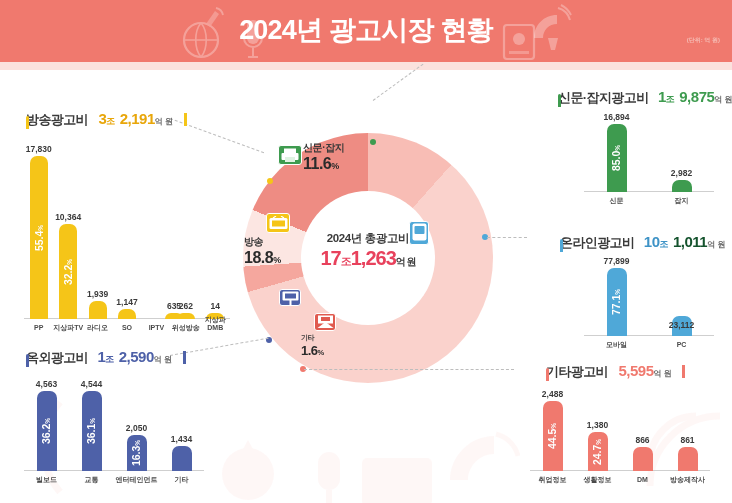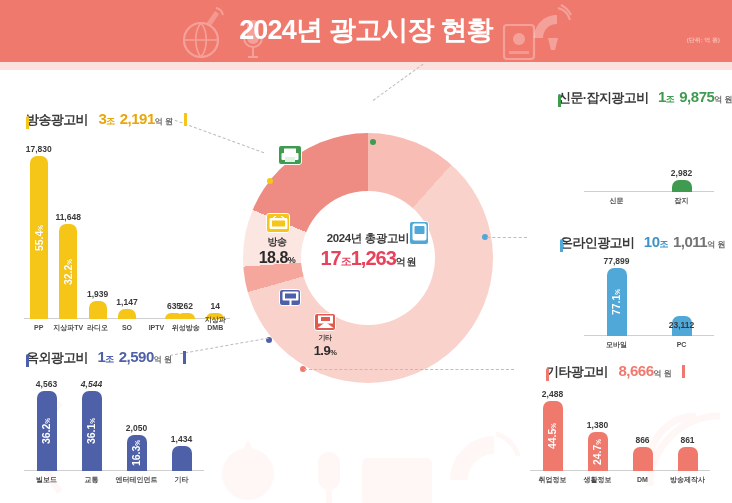--- a/index.html
+++ b/index.html
@@ -81,21 +81,21 @@
   #donut-hole {
     position:absolute; left:58px; top:58px; width:134px; height:134px;
     border-radius:50%; background:#ffffff;
   }
   #center-txt { position:absolute; left:0; top:98px; width:250px; text-align:center; }
   #center-txt .l1 { font-size:11.5px; font-weight:bold; color:#3A3A3A; letter-spacing:-0.4px; }
   #center-txt .l2 { margin-top:1px; font-size:20px; font-weight:bold; color:#E8415C; letter-spacing:-1px; }
   #center-txt .l2 .s { font-size:11px; }
   #center-txt .l2 .w { font-size:10px; color:#3A3A3A; }
 
-  .seg-lab { position:absolute; text-align:center; }
+  .seg-lab { position:absolute; text-align:left; }
   .seg-lab .nm { font-size:10px; font-weight:bold; color:#3A3A3A; letter-spacing:-0.4px; }
   .seg-lab .pc { font-size:16px; font-weight:bold; color:#2b2b2b; letter-spacing:-0.5px; }
   .seg-lab .pc .u { font-size:9px; }
   .seg-lab.small .nm { font-size:7px; }
   .seg-lab.small .pc { font-size:13px; }
   .seg-lab.small .pc .u { font-size:7.5px; }
 
   
   .chip {
     position:absolute; width:24px; height:20px; border-radius:3px;
@@ -168,20 +168,24 @@
     <div class="l2"><span>17</span><span class="s">조</span><span>1,263</span><span class="w">억 원</span></div>
   </div>
 
   <div class="chip" style="left:35px;top:12px;background:#3E9B4F;">
     <svg width="18" height="15" viewBox="0 0 18 15">
         <rect x="3" y="0.5" width="12" height="5" fill="#fff"></rect>
         <rect x="0.5" y="5" width="17" height="7" rx="1" fill="#fff"></rect>
         <rect x="4" y="9" width="10" height="5" fill="#DFF3E2"></rect>
       </svg>
   </div>
+  <div class="seg-lab" style="left:60px;top:8px;width:100px;text-align:left;">
+    <div class="nm">신문·잡지</div>
+    <div class="pc"><span>11.6</span><span class="u">%</span></div>
+  </div>
 
   <div class="chip" style="left:23px;top:80px;background:#F5C518;">
     <svg width="19" height="15" viewBox="0 0 19 15">
         <rect x="0.5" y="2" width="18" height="11" rx="1.5" fill="#fff"></rect>
         <rect x="3" y="4.5" width="13" height="6" fill="#F5C518"></rect>
         <path d="M4 2L7 0M15 2L12 0" stroke="#fff" stroke-width="1.2"></path>
       </svg>
   </div>
   <div class="seg-lab" style="left:1px;top:102px;width:66px;">
     <div class="nm">방송</div>
@@ -198,21 +202,21 @@
 
   <div class="chip" style="left:71px;top:180px;background:#E05A4F;width:22px;height:18px;">
     <svg width="17" height="14" viewBox="0 0 17 14">
         <rect x="1" y="0.5" width="15" height="8" fill="#fff"></rect>
         <path d="M0.5 13l8-6 8 6z" fill="#fff"></path>
         <rect x="4" y="2" width="9" height="4" fill="#E05A4F"></rect>
       </svg>
   </div>
   <div class="seg-lab small" style="left:58px;top:200px;width:48px;">
     <div class="nm">기타</div>
-    <div class="pc"><span>1.9</span><span class="u">%</span></div>
+    <div class="pc"><span>1.6</span><span class="u">%</span></div>
   </div>
 
   <div class="chip" style="left:166px;top:88px;background:#4FA8D8;width:20px;height:24px;">
     <svg width="15" height="20" viewBox="0 0 15 20">
         <rect x="0.5" y="0.5" width="14" height="17" rx="2" fill="#fff"></rect>
         <rect x="2.5" y="3" width="10" height="8" rx="1" fill="#4FA8D8"></rect>
         <path d="M4 11l0 4 4-4z" fill="#fff"></path>
       </svg>
   </div>
 </div>
@@ -241,21 +245,21 @@
       <div class="bar" style="width: 18px; height: 163px; background: rgb(245, 197, 24);">
         <span class="pct">55.4<span class="u">%</span></span>
       </div>
       <div class="val" style="bottom: 165px;">17,830</div>
     </div>
     <div class="xlab" style="left: 14.7143px; bottom: 3px; position: absolute; margin-left: -32px;">PP</div>
     <div class="bar-wrap" style="left: 35.1429px; width: 18px; height: 124.747px;">
       <div class="bar" style="width: 18px; height: 94.7466px; background: rgb(245, 197, 24);">
         <span class="pct">32.2<span class="u">%</span></span>
       </div>
-      <div class="val" style="bottom: 96.7466px;">11,648</div>
+      <div class="val" style="bottom: 96.7466px;">10,364</div>
     </div>
     <div class="xlab" style="left: 44.1429px; bottom: 3px; position: absolute; margin-left: -32px;">지상파TV</div>
     <div class="bar-wrap" style="left: 64.5714px; width: 18px; height: 47.7261px;">
       <div class="bar" style="width: 18px; height: 17.7261px; background: rgb(245, 197, 24);"></div>
       <div class="val" style="bottom: 19.7261px;">1,939</div>
     </div>
     <div class="xlab" style="left: 73.5714px; bottom: 3px; position: absolute; margin-left: -32px;">라디오</div>
     <div class="bar-wrap" style="left: 94px; width: 18px; height: 40.4858px;">
       <div class="bar" style="width: 18px; height: 10.4858px; background: rgb(245, 197, 24);"></div>
       <div class="val" style="bottom: 12.4858px;">1,147</div>
@@ -279,32 +283,38 @@
   </div>
 
 <div class="sec-title" style="left:558px;top:88px;">
   <span class="bar" style="background:#3E9B4F;"></span><span class="name">신문·잡지광고비</span>
   <span class="big" style="color:#3E9B4F;margin-left:5px;">1</span><span class="sm" style="color:#3E9B4F;">조</span>
   <span class="big" style="color:#3E9B4F;">9,875</span><span class="unit">억 원</span>
   
 </div>
 <div class="chart" id="c-news" style="left:584px;top:108px;width:130px;height:100px;">
     <div class="axis" style="width: 130px;"></div>
+    <div class="bar-wrap" style="left: 22.5px; width: 20px; height: 98px;">
+      <div class="bar" style="width: 20px; height: 68px; background: rgb(62, 155, 79);">
+        <span class="pct">85.0<span class="u">%</span></span>
+      </div>
+      <div class="val" style="bottom: 70px;">16,894</div>
+    </div>
     <div class="xlab" style="left: 32.5px; bottom: 3px; position: absolute; margin-left: -32px;">신문</div>
     <div class="bar-wrap" style="left: 87.5px; width: 20px; height: 42.0028px;">
       <div class="bar" style="width: 20px; height: 12.0028px; background: rgb(62, 155, 79);"></div>
       <div class="val" style="bottom: 14.0028px;">2,982</div>
     </div>
     <div class="xlab" style="left: 97.5px; bottom: 3px; position: absolute; margin-left: -32px;">잡지</div>
   </div>
 
 <div class="sec-title" style="left:560px;top:233px;">
   <span class="bar" style="background:#4FA8D8;"></span><span class="name">온라인광고비</span>
   <span class="big" style="color:#3E93C6;margin-left:5px;">10</span><span class="sm" style="color:#3E93C6;">조</span>
-  <span class="big" style="color:#737373;">1,011</span><span class="unit">억 원</span>
+  <span class="big" style="color:#14532d;">1,011</span><span class="unit">억 원</span>
   
 </div>
 <div class="chart" id="c-online" style="left:584px;top:252px;width:130px;height:100px;">
     <div class="axis" style="width: 130px;"></div>
     <div class="bar-wrap" style="left: 22.5px; width: 20px; height: 98px;">
       <div class="bar" style="width: 20px; height: 68px; background: rgb(79, 168, 216);">
         <span class="pct">77.1<span class="u">%</span></span>
       </div>
       <div class="val" style="bottom: 70px;">77,899</div>
     </div>
@@ -328,40 +338,40 @@
       <div class="bar" style="width: 20px; height: 80px; background: rgb(78, 97, 168);">
         <span class="pct">36.2<span class="u">%</span></span>
       </div>
       <div class="val" style="bottom: 82px;">4,563</div>
     </div>
     <div class="xlab" style="left: 22.5px; bottom: 3px; position: absolute; margin-left: -32px;">빌보드</div>
     <div class="bar-wrap" style="left: 57.5px; width: 20px; height: 109.667px;">
       <div class="bar" style="width: 20px; height: 79.6669px; background: rgb(78, 97, 168);">
         <span class="pct">36.1<span class="u">%</span></span>
       </div>
-      <div class="val" style="bottom: 81.6669px; font-style: italic;">4,544</div>
+      <div class="val" style="bottom: 81.6669px;">4,544</div>
     </div>
     <div class="xlab" style="left: 67.5px; bottom: 3px; position: absolute; margin-left: -32px;">교통</div>
     <div class="bar-wrap" style="left: 102.5px; width: 20px; height: 65.9413px;">
       <div class="bar" style="width: 20px; height: 35.9413px; background: rgb(78, 97, 168);">
         <span class="pct">16.3<span class="u">%</span></span>
       </div>
       <div class="val" style="bottom: 37.9413px;">2,050</div>
     </div>
     <div class="xlab" style="left: 112.5px; bottom: 3px; position: absolute; margin-left: -32px;">엔터테인먼트</div>
     <div class="bar-wrap" style="left: 147.5px; width: 20px; height: 55.1414px;">
       <div class="bar" style="width: 20px; height: 25.1414px; background: rgb(78, 97, 168);"></div>
       <div class="val" style="bottom: 27.1414px;">1,434</div>
     </div>
     <div class="xlab" style="left: 157.5px; bottom: 3px; position: absolute; margin-left: -32px;">기타</div>
   </div>
 
 <div class="sec-title" style="left:546px;top:362px;">
   <span class="bar" style="background:#F0796E;"></span><span class="name">기타광고비</span>
-  <span class="big" style="color:#F0796E;margin-left:6px;">8,666</span><span class="unit">억 원</span>
+  <span class="big" style="color:#F0796E;margin-left:6px;">5,595</span><span class="unit">억 원</span>
   <span class="bar2" style="background:#F0796E;"></span>
 </div>
 <div class="chart" id="c-others" style="left:530px;top:385px;width:180px;height:102px;">
     <div class="axis" style="width: 180px;"></div>
     <div class="bar-wrap" style="left: 12.5px; width: 20px; height: 100px;">
       <div class="bar" style="width: 20px; height: 70px; background: rgb(240, 121, 110);">
         <span class="pct">44.5<span class="u">%</span></span>
       </div>
       <div class="val" style="bottom: 72px;">2,488</div>
     </div>

